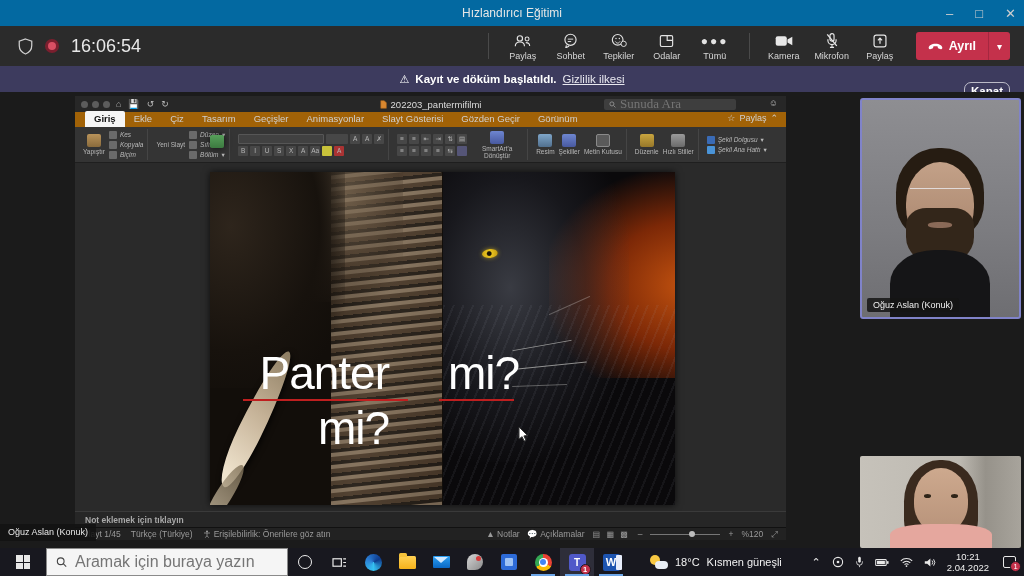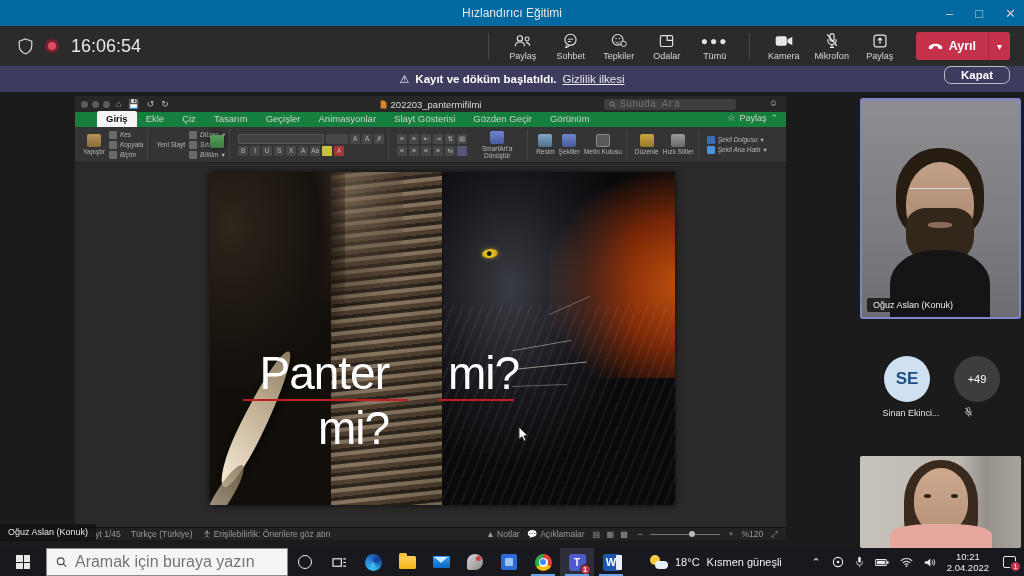--- a/index.html
+++ b/index.html
@@ -34,41 +34,41 @@
     display:flex; align-items:center; gap:6px; }
   .leave .chev { background:#c4314b; border-left:1px solid #a52740; color:#fff; padding:7px 8px; font-size:10px; display:flex; align-items:center; }
 
   
   .banner { position:absolute; left:0; top:66px; width:1024px; height:26px; background:#3d3b5e;
     display:flex; align-items:center; }
   .banner-center { position:absolute; left:0; right:0; display:flex; justify-content:center; align-items:center; gap:6px;
     color:#e8e8ef; font-size:11.5px; }
   .banner-bold { font-weight:700; color:#fff; }
   .banner-link { text-decoration:underline; color:#e8e8ef; cursor:pointer; }
-  .banner-close { position:absolute; right:14px; top:0; border:1px solid rgba(255,255,255,.65); border-radius:7px;
-    background:transparent; color:#fff; font-size:11.5px; font-weight:700; padding:2px 16px; }
+  .banner-close { position:absolute; right:14px; top:16px; border:1px solid rgba(255,255,255,.65); border-radius:7px;
+    background:transparent; color:#fff; font-size:11.5px; font-weight:700; padding:2px 6px; }
   .warn-ic { color:#fff; font-size:11px; }
 
   
   .stage { position:absolute; left:0; top:92px; width:856px; height:456px; background:#1b1b1b; }
 
   
   .ppt { position:absolute; left:75px; top:4px; width:711px; height:444px; background:#2a2a2a; }
   .ppt-titlebar { position:absolute; left:0; top:0; width:100%; height:16px; background:#272727;
     display:flex; align-items:center; padding:0 6px; gap:6px; }
   .traffic { display:flex; gap:4px; }
   .traffic i { width:7px; height:7px; border-radius:50%; background:#5c5c5c; }
   .qat { color:#bdbdbd; font-size:9px; display:flex; gap:7px; align-items:center; }
   .ppt-fname { position:absolute; left:50%; transform:translateX(-50%); color:#dcdcdc; font-size:9.5px; display:flex; align-items:center; gap:4px; }
   .ppt-search { position:absolute; right:50px; top:2.5px; width:132px; height:11px; background:#3e3e3e; border-radius:2px;
     display:flex; align-items:center; gap:4px; padding:0 5px; }
-  .ppt-search input { background:transparent; border:none; outline:none; color:#9a9a9a; font-size:10px; width:100%; font-family:Liberation Mono, monospace;}
+  .ppt-search input { background:transparent; border:none; outline:none; color:#9a9a9a; font-size:13px; width:100%; font-family:Liberation Serif, serif;}
   .ppt-face { position:absolute; right:8px; top:2px; color:#bdbdbd; font-size:9px; }
 
-  .ppt-tabs { position:absolute; left:0; top:16px; width:100%; height:15px; background:#15803d; display:flex; align-items:flex-end; padding-left:22px; }
+  .ppt-tabs { position:absolute; left:0; top:16px; width:100%; height:15px; background:#a16207; display:flex; align-items:flex-end; padding-left:10px; }
   .ppt-tab { color:#cfcfcf; font-size:9.5px; padding:2px 9px 3px; white-space:nowrap; }
   .ppt-tab.active { background:#f5f5f5; color:#111; font-weight:700; border-radius:2px 2px 0 0; }
   .ppt-share { position:absolute; right:8px; top:17px; color:#cfcfcf; font-size:9px; display:flex; gap:4px; align-items:center; }
 
   .ribbon { position:absolute; left:0; top:31px; width:100%; height:36px; background:#343434; border-bottom:1px solid #1f1f1f;
     display:flex; align-items:stretch; padding:2px 4px; gap:4px; }
   .rgroup { display:flex; align-items:center; gap:4px; padding:0 4px; border-right:1px solid #454545; }
   .rbig { display:flex; flex-direction:column; align-items:center; justify-content:center; gap:1px; color:#b8b8b8; font-size:6.5px; text-align:center; }
   .rcol { display:flex; flex-direction:column; justify-content:center; gap:2px; color:#b8b8b8; font-size:6.5px; }
   .rcol span { display:flex; align-items:center; gap:3px; white-space:nowrap; }
@@ -542,20 +542,23 @@
           <div class="redline rl1"></div>
           <div class="redline rl2"></div>
         </div>
         <div class="cursor">
           <svg width="11" height="16" viewBox="0 0 11 16">
               <path d="M1 1l8.5 8.5-3.6.4 2 4.3-1.8.9-2-4.4L1 13z" fill="#fff" stroke="#333" stroke-width="1"></path>
             </svg>
         </div>
       </div>
 
+      <div class="notesbar">
+        <span>Not eklemek için tıklayın</span>
+      </div>
 
       <div class="statusbar">
         <span>Slayt 1/45</span>
         <span>Türkçe (Türkiye)</span>
         <span style="display:flex;align-items:center;gap:3px;">
           <svg width="8" height="8" viewBox="0 0 12 12">
               <circle cx="6" cy="2.2" r="1.6" fill="#9a9a9a"></circle>
               <path d="M1.5 4.5h9M6 4.5v4M6 8.5L3.5 11.5M6 8.5l2.5 3" stroke="#9a9a9a" stroke-width="1.2" fill="none"></path>
             </svg>
           <span>Erişilebilirlik: Önerilere göz atın</span>
@@ -582,32 +585,20 @@
     <div class="tile1">
       <div class="p1-hair"></div>
       <div class="p1-face"></div>
       <div class="p1-glass"></div>
       <div class="p1-beard"></div>
       <div class="p1-mouth"></div>
       <div class="p1-body"></div>
       <span class="tile-label">Oğuz Aslan (Konuk)</span>
     </div>
 
-    <div class="ava-row">
-      <div class="ava ava-se">SE</div>
-      <div class="ava ava-ovf">+49</div>
-      <div class="ava-name">Sinan Ekinci...</div>
-      <span class="ava-mic">
-        <svg width="9" height="10" viewBox="0 0 20 22">
-            <rect x="7" y="1" width="6" height="11" rx="3" fill="none" stroke="#d0d0d0" stroke-width="1.8"></rect>
-            <path d="M4 9v2a6 6 0 0 0 12 0V9M10 17v4" fill="none" stroke="#d0d0d0" stroke-width="1.8"></path>
-            <path d="M3 2l14 17" stroke="#d0d0d0" stroke-width="2"></path>
-          </svg>
-      </span>
-    </div>
 
     <div class="tile2">
       <div class="p2-hair"></div>
       <div class="p2-face"></div>
       <div class="p2-eyes">
           <i></i>
           <i></i>
         </div>
       <div class="p2-top"></div>
     </div>

